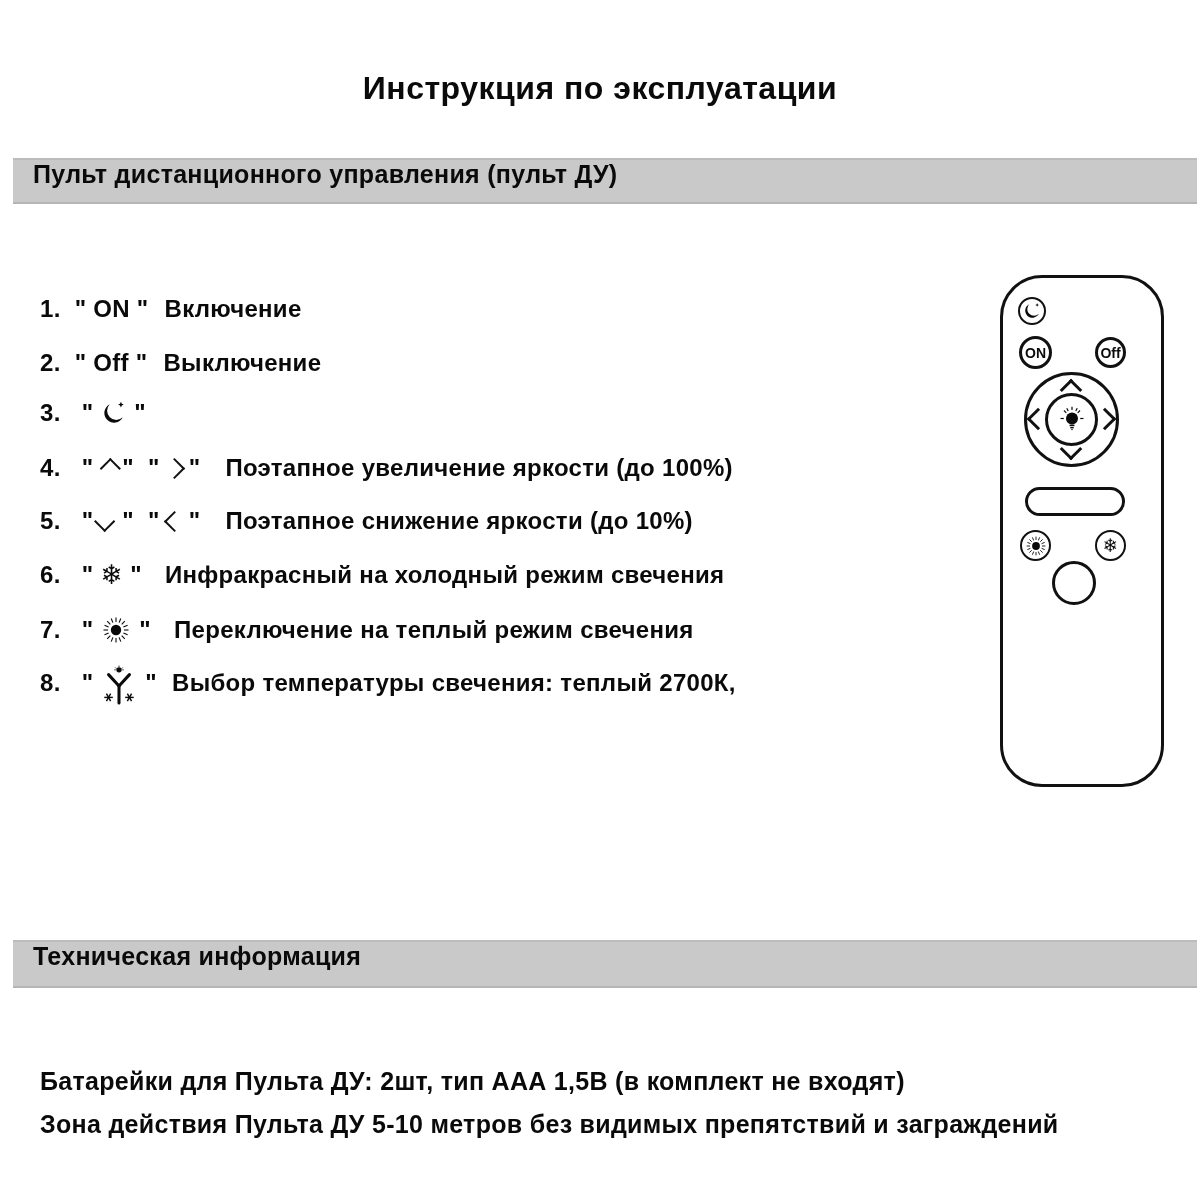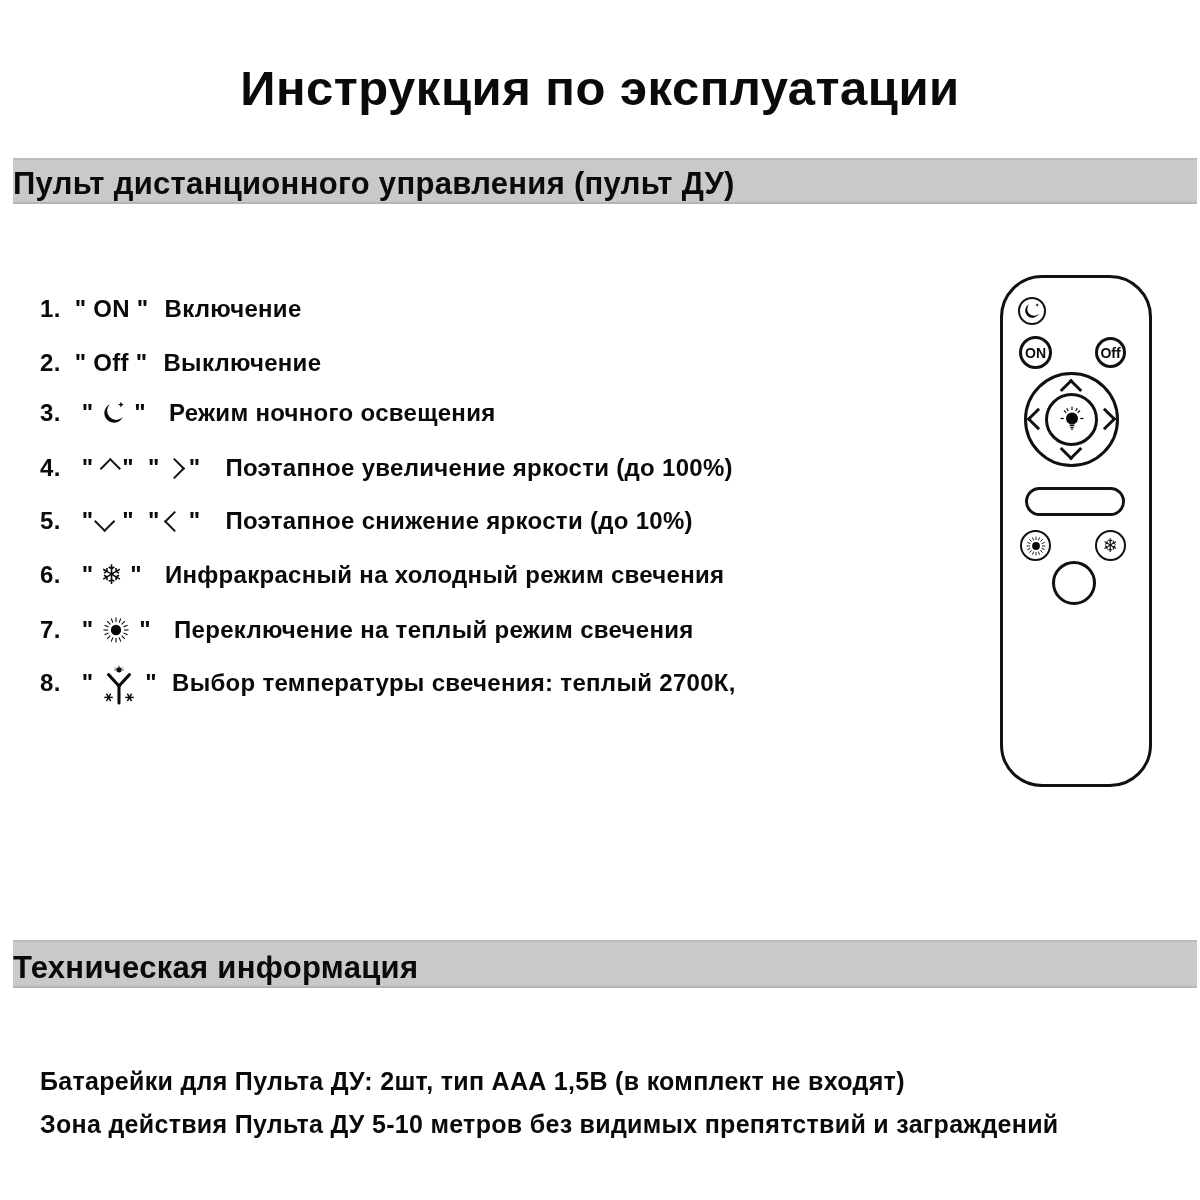--- a/index.html
+++ b/index.html
@@ -2,27 +2,27 @@
 <html lang="ru"><head>
 <meta charset="utf-8">
 <style>
   html,body{margin:0;padding:0;background:#fff;}
   .page{
     position:relative;width:1200px;height:1200px;background:#ffffff;
     font-family:"Liberation Sans","DejaVu Sans",sans-serif;color:#0a0a0a;overflow:hidden;
   }
   .title{
     position:absolute;top:66px;left:0;width:100%;text-align:center;
-    font-size:49px;font-weight:bold;letter-spacing:.5px;line-height:44px;
+    font-size:32px;font-weight:bold;letter-spacing:.5px;line-height:44px;
   }
   .bar{
     position:absolute;left:13px;right:3px;height:46px;background:#c9c9c9;
     border-top:2px solid #bcbcbc;border-bottom:2px solid #b5b5b5;
-    display:flex;align-items:flex-end;box-sizing:border-box;
-    font-size:31px;font-weight:bold;letter-spacing:.3px;
+    display:flex;align-items:flex-start;padding-left:20px;box-sizing:border-box;
+    font-size:25px;font-weight:bold;letter-spacing:.3px;
   }
   .bar1{top:158px;}
   .bar2{top:940px;height:48px;}
   
   .li{
     position:absolute;left:40px;font-size:24px;font-weight:bold;letter-spacing:.3px;
     line-height:30px;white-space:nowrap;display:flex;align-items:center;
   }
   .li .num{margin-right:14px;}
   .li .q{margin:0 7px;}
@@ -35,21 +35,21 @@
   .chev-up{border-top-width:2px;border-right-width:2px;transform:rotate(-45deg) translate(2px,2px);}
   .chev-down{border-bottom-width:2px;border-left-width:2px;transform:rotate(-45deg) translate(-2px,-2px);}
   .chev-right{border-top-width:2px;border-right-width:2px;transform:rotate(45deg);}
   .chev-left{border-top-width:2px;border-left-width:2px;transform:rotate(-45deg);}
   .item8-lines{display:inline-block;vertical-align:top;margin-left:8px;}
   .item8-lines span{display:block;}
   
   .tech-line{position:absolute;left:40px;font-size:25px;font-weight:bold;letter-spacing:.3px;line-height:30px;white-space:nowrap;}
   
   .remote{
-    position:absolute;left:1000px;top:275px;width:152px;height:512px;box-sizing:border-box;
+    position:absolute;left:1000px;top:275px;width:164px;height:512px;box-sizing:border-box;
     border:3px solid #111;border-radius:42px;background:#fff;
   }
   .rbtn{position:absolute;box-sizing:border-box;border:2.5px solid #111;border-radius:50%;
     display:flex;align-items:center;justify-content:center;background:#fff;}
   .btn-moon{left:15px;top:19px;width:28px;height:28px;}
   .btn-on{left:16px;top:58px;width:33px;height:33px;border-width:3px;font-size:14px;font-weight:bold;}
   .btn-off{left:92px;top:59px;width:31px;height:31px;border-width:3px;font-size:14px;font-weight:bold;}
   .dpad{position:absolute;left:21px;top:94px;width:95px;height:95px;box-sizing:border-box;
     border:3px solid #111;border-radius:50%;}
   .dpad-inner{position:absolute;left:18px;top:18px;width:53px;height:53px;box-sizing:border-box;
@@ -91,21 +91,20 @@
   <div class="li" style="top:398px">
     <span class="num">3.</span>
     <span class="q">"</span>
     <span class="ic">
       <svg width="27" height="27" viewBox="0 0 24 24">
         <path d="M20.2 15.3 A8.6 8.6 0 1 1 8.7 3.8 A7.2 7.2 0 0 0 20.2 15.3 Z" fill="#0a0a0a"></path>
         <path d="M18.6 1.6l.8 1.7 1.7.8-1.7.8-.8 1.7-.8-1.7-1.7-.8 1.7-.8z" fill="#0a0a0a"></path>
       </svg>
     </span>
     <span class="q">"</span>
-    <span class="txt">Режим ночного освещения</span>
   </div>
 
   <div class="li" style="top:453px">
     <span class="num">4.</span>
     <span class="q">"</span>
     <span class="chev chev-up ic"></span>
     <span class="q">"</span>
     <span class="q">"</span>
     <span class="chev chev-right ic"></span>
     <span class="q">"</span>

